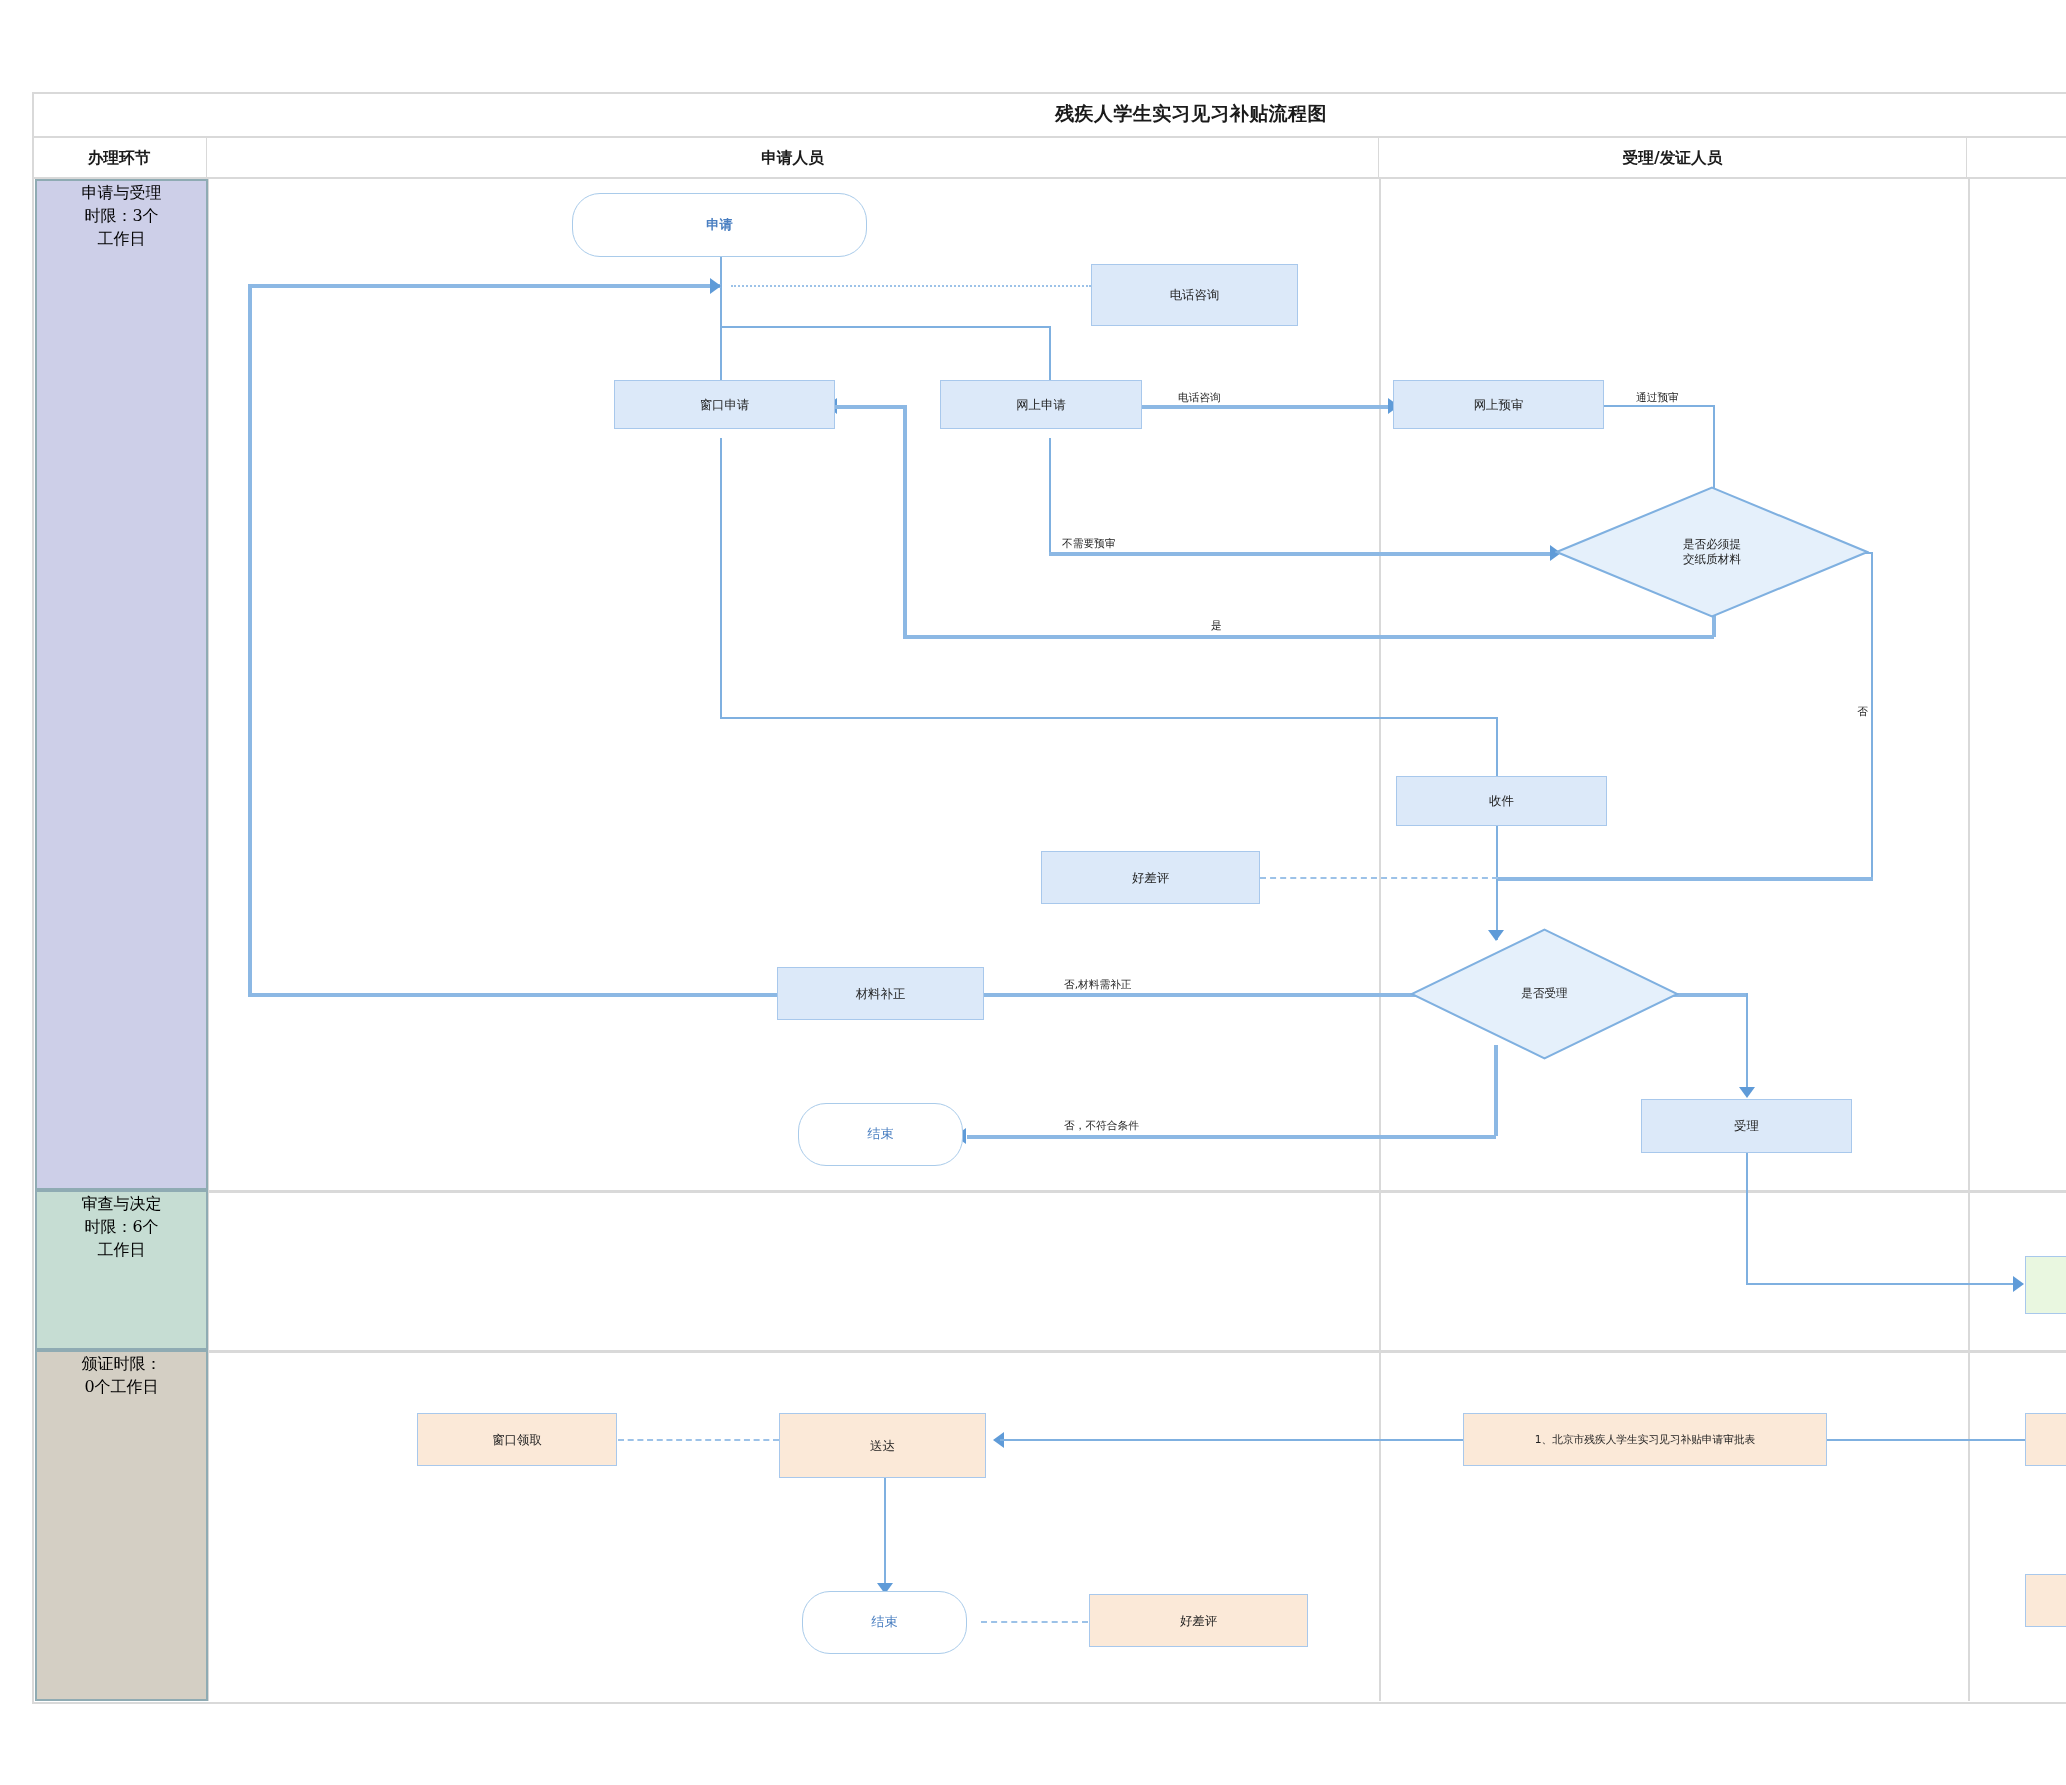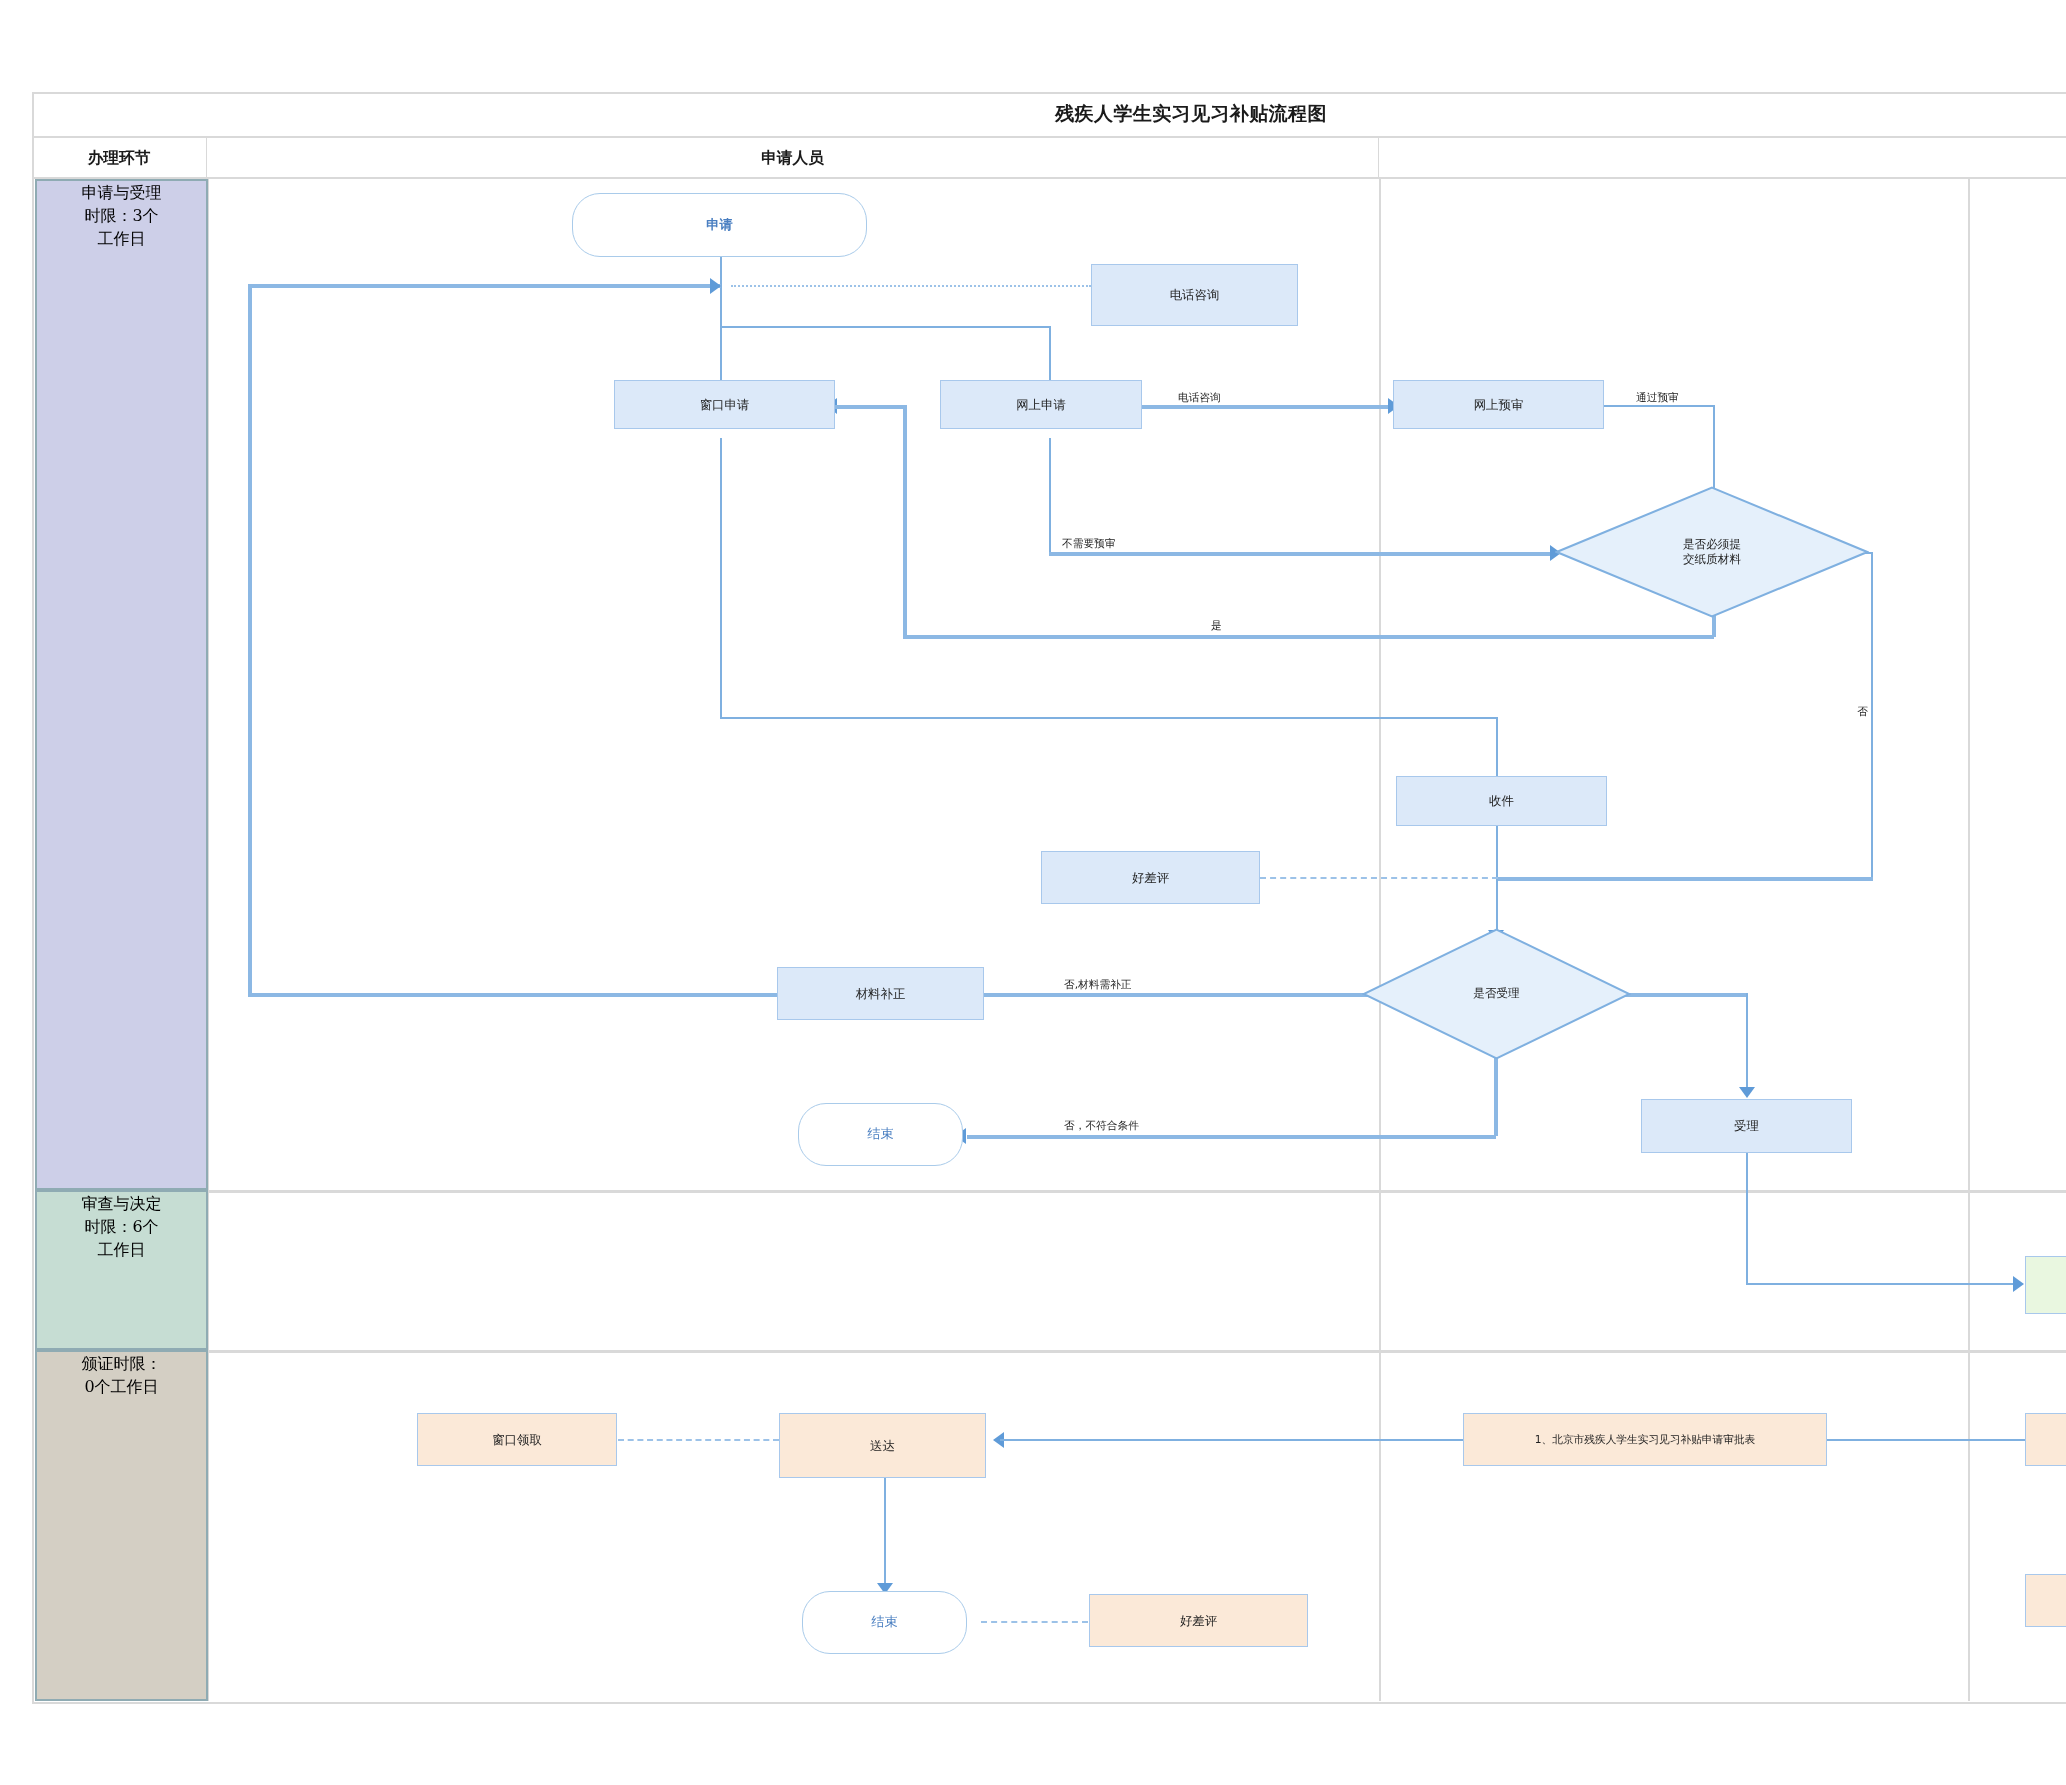--- a/index.html
+++ b/index.html
@@ -122,20 +122,21 @@
 
   <div class="frame"></div>
 
   <div class="title-row">
     <span>残疾人学生实习见习补贴流程图</span>
   </div>
 
   <div class="head-row">
     <div class="head-cell hc0">办理环节</div>
     <div class="head-cell hc1">申请人员</div>
+    <div class="head-cell hc2">受理/发证人员</div>
     <div class="head-cell hc3">审批/制证人员</div>
   </div>
 
   <div class="lane-sep ls1"></div>
   <div class="lane-sep ls2"></div>
   <div class="lane-sep ls3"></div>
 
   <div class="stage-sep ss1"></div>
   <div class="stage-sep ss2"></div>
 
@@ -258,21 +259,21 @@
     <div class="dia-label">
       <div>是否必须提</div>
       <div>交纸质材料</div>
     </div>
   </div>
 
   <div class="node n-rect" style="left:1396px;top:776px;width:211px;height:50px;">收件</div>
 
   <div class="node n-rect" style="left:1041px;top:851px;width:219px;height:53px;">好差评</div>
 
-  <div class="node n-dia" style="left:1362px;top:928px;width:269px;height:132px;">
+  <div class="node n-dia" style="left:1410px;top:928px;width:269px;height:132px;">
     <svg class="dia-shape" viewBox="0 0 650 320" preserveAspectRatio="none">
       <polygon points="325,4 646,160 325,316 4,160" fill="#e5f0fb" stroke="#7fb0e0" stroke-width="5"></polygon>
     </svg>
     <div class="dia-label">是否受理</div>
   </div>
 
   <div class="node n-rect" style="left:777px;top:967px;width:207px;height:53px;">材料补正</div>
 
   <div class="node n-term" style="left:798px;top:1103px;width:165px;height:63px;">结束</div>
 

